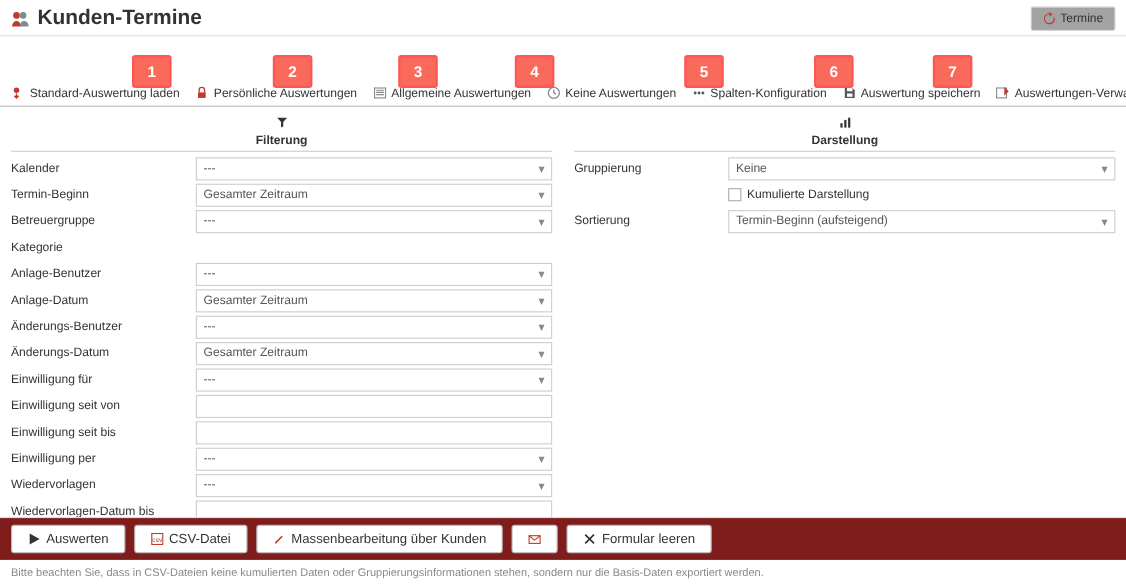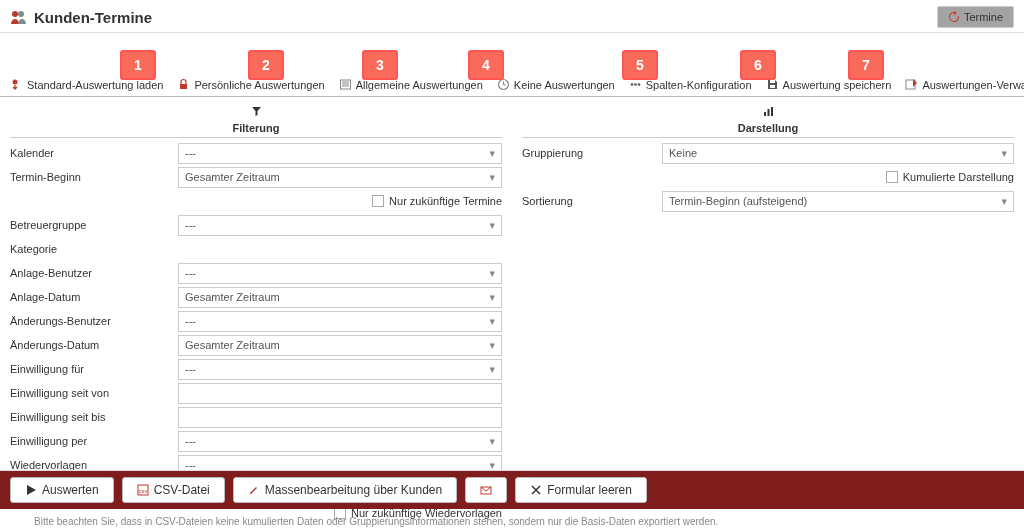--- a/index.html
+++ b/index.html
@@ -1,40 +1,40 @@
 <!DOCTYPE html>
 <html><head>
 <meta charset="utf-8">
 <style>
 * { box-sizing: border-box; margin: 0; padding: 0; }
 body { font-family: Arial, Helvetica, sans-serif; font-size: 11px; color: #333; background: #fff; }
 .page { width: 1024px; height: 531px; position: relative; overflow: hidden; }
 .header { display: flex; align-items: center; justify-content: space-between; padding: 6px 10px 4px; border-bottom: 1px solid #ddd; }
 .title-wrap { display: flex; align-items: center; gap: 6px; }
 .title-icon svg { display: block; }
-.title { font-size: 15px; font-weight: bold; }
+.title { font-size: 19px; font-weight: bold; }
 .btn-termine { display: flex; align-items: center; gap: 4px; background: #a3a3a3; border: 1px solid #ccc; border-radius: 2px; padding: 4px 10px; cursor: pointer; }
 .toolbar { display: flex; gap: 14px; padding: 5px 10px; border-bottom: 1px solid #bbb; position: relative; }
 .tb-item { display: flex; align-items: center; gap: 4px; cursor: pointer; white-space: nowrap; margin-top: 40px; }
 .tb-item svg { flex-shrink: 0; }
 .content { display: flex; padding: 6px 10px 0; gap: 20px; position: relative; }
 .col-left { flex: 1; }
 .col-right { flex: 1; }
 .section-head { display: flex; align-items: center; gap: 5px; font-weight: bold; border-bottom: 1px solid #ccc; padding: 3px 0; margin-bottom: 4px; flex-direction: column; }
 .row { display: flex; align-items: center; margin-bottom: 2px; min-height: 22px; }
 .label { width: 168px; font-size: 11px; }
 .field { flex: 1; }
 .select { width: 100%; height: 21px; border: 1px solid #ccc; background: #fff; display: flex; align-items: center; justify-content: space-between; padding: 0 6px; cursor: pointer; font-size: 11px; color: #555; }
 .select .caret { color: #888; }
 .input { width: 100%; height: 21px; border: 1px solid #ccc; background: #fff; padding: 0 6px; font-size: 11px; }
-.checkbox-row { display: flex; align-items: center; gap: 5px; padding-left: 0; justify-content: flex-end; }
+.checkbox-row { display: flex; align-items: center; gap: 5px; padding-left: 0; }
 .checkbox { width: 12px; height: 12px; border: 1px solid #aaa; background: #fff; cursor: pointer; }
 .footer-buttons { position: absolute; left: 0; right: 0; bottom: 22px; background: #7f1d1d; padding: 6px 10px; display: flex; gap: 8px; border-top: 1px solid #ddd; }
 .fbtn { display: flex; align-items: center; gap: 5px; background: #fff; border: 1px solid #bbb; border-radius: 3px; padding: 5px 14px; cursor: pointer; font-size: 12px; }
-.footer-note { position: absolute; left: 0; right: 0; bottom: 4px; font-size: 10px; color: #888; padding: 0 10px; margin-left: 24px; }
+.footer-note { position: absolute; left: 0; right: 0; bottom: 4px; font-size: 10px; color: #888; padding: 0 10px; }
 .callout { position: absolute; width: 36px; height: 30px; background: #f96a5a; border: 2px solid #f55; color: #fff; display: flex; align-items: center; justify-content: center; font-weight: bold; font-size: 14px; border-radius: 3px; z-index: 50; }
 </style>
 </head>
 <body>
 <div class="page">
 
 <div class="header">
   <div class="title-wrap">
     <span class="title-icon">
       <svg width="18" height="16" viewBox="0 0 18 16">
@@ -133,27 +133,20 @@
     <div class="row">
           <div class="label">Termin-Beginn</div>
       <div class="field">
             <div class="select">
               <span>Gesamter Zeitraum</span>
               <span class="caret">▾</span>
             </div>
           </div>
         </div>
 
-    <div class="row">
-          <div class="label"></div>
-          <div class="field checkbox-row">
-      <div class="checkbox"></div>
-      <span>Nur zukünftige Termine</span>
-          </div>
-        </div>
 
     <div class="row">
           <div class="label">Betreuergruppe</div>
       <div class="field">
             <div class="select">
               <span>---</span>
               <span class="caret">▾</span>
             </div>
           </div>
         </div>

